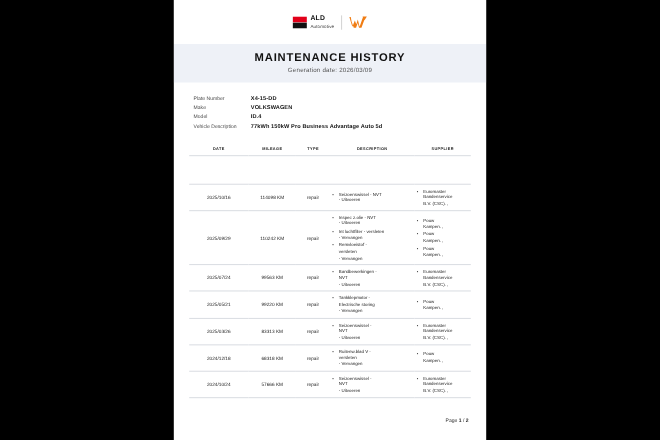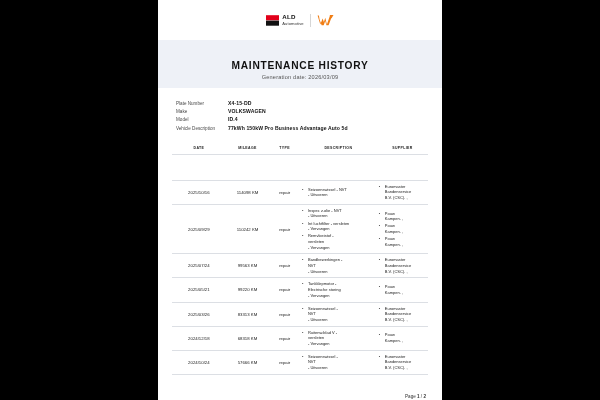--- a/index.html
+++ b/index.html
@@ -37,21 +37,21 @@
   .ald-mark { width:13px; height:13px; display:block; }
   .ald-words { display:flex; flex-direction:column; line-height:1; }
   .ald-words .l1 { font-size:6.2px; font-weight:bold; color:#111; letter-spacing:.2px; }
   .ald-words .l2 { font-size:4.1px; color:#333; letter-spacing:.1px; margin-top:1px; }
   .brand-divider { width:1px; height:13px; background:#d6d6d6; }
   .wabco-mark { width:17px; height:12px; display:block; }
 
   
   .titleband {
     background:#eef1f7;
-    padding:20px 0 8px;
+    padding:7px 0 8px;
     text-align:center;
   }
   .doc-title {
     font-size:10.2px;
     font-weight:bold;
     letter-spacing:.75px;
     color:#111;
   }
   .doc-subtitle {
     font-size:5.6px;

